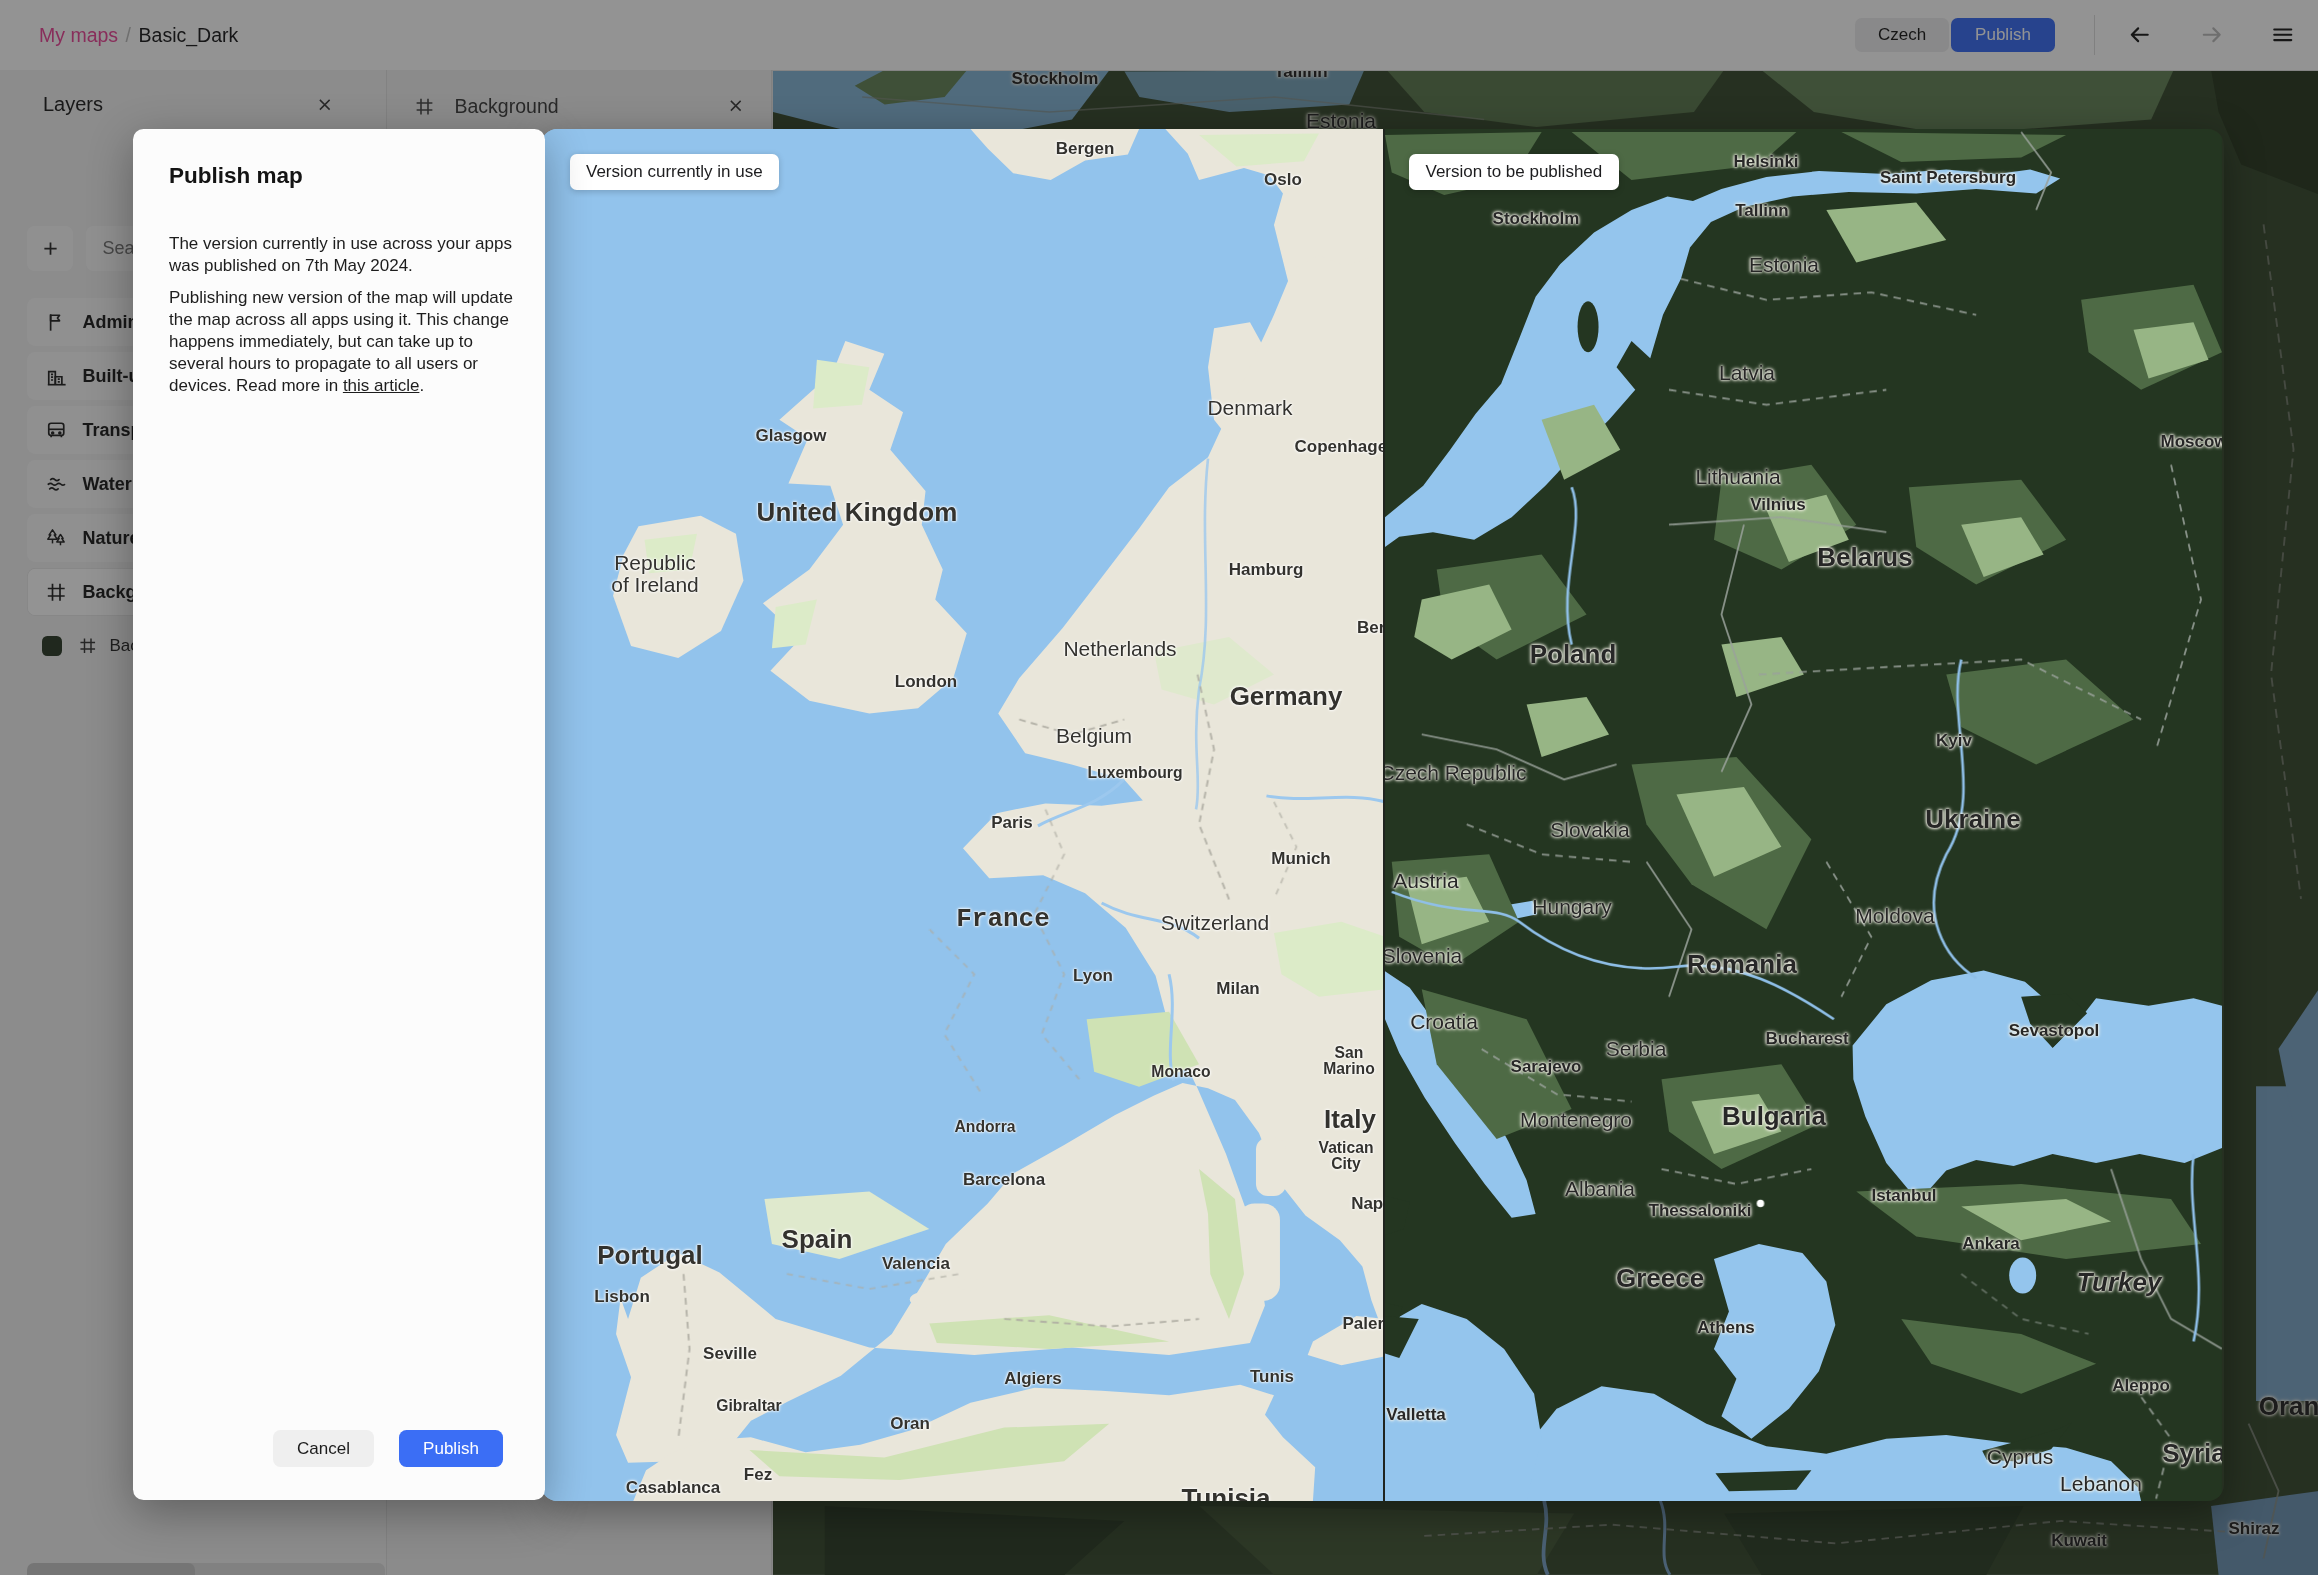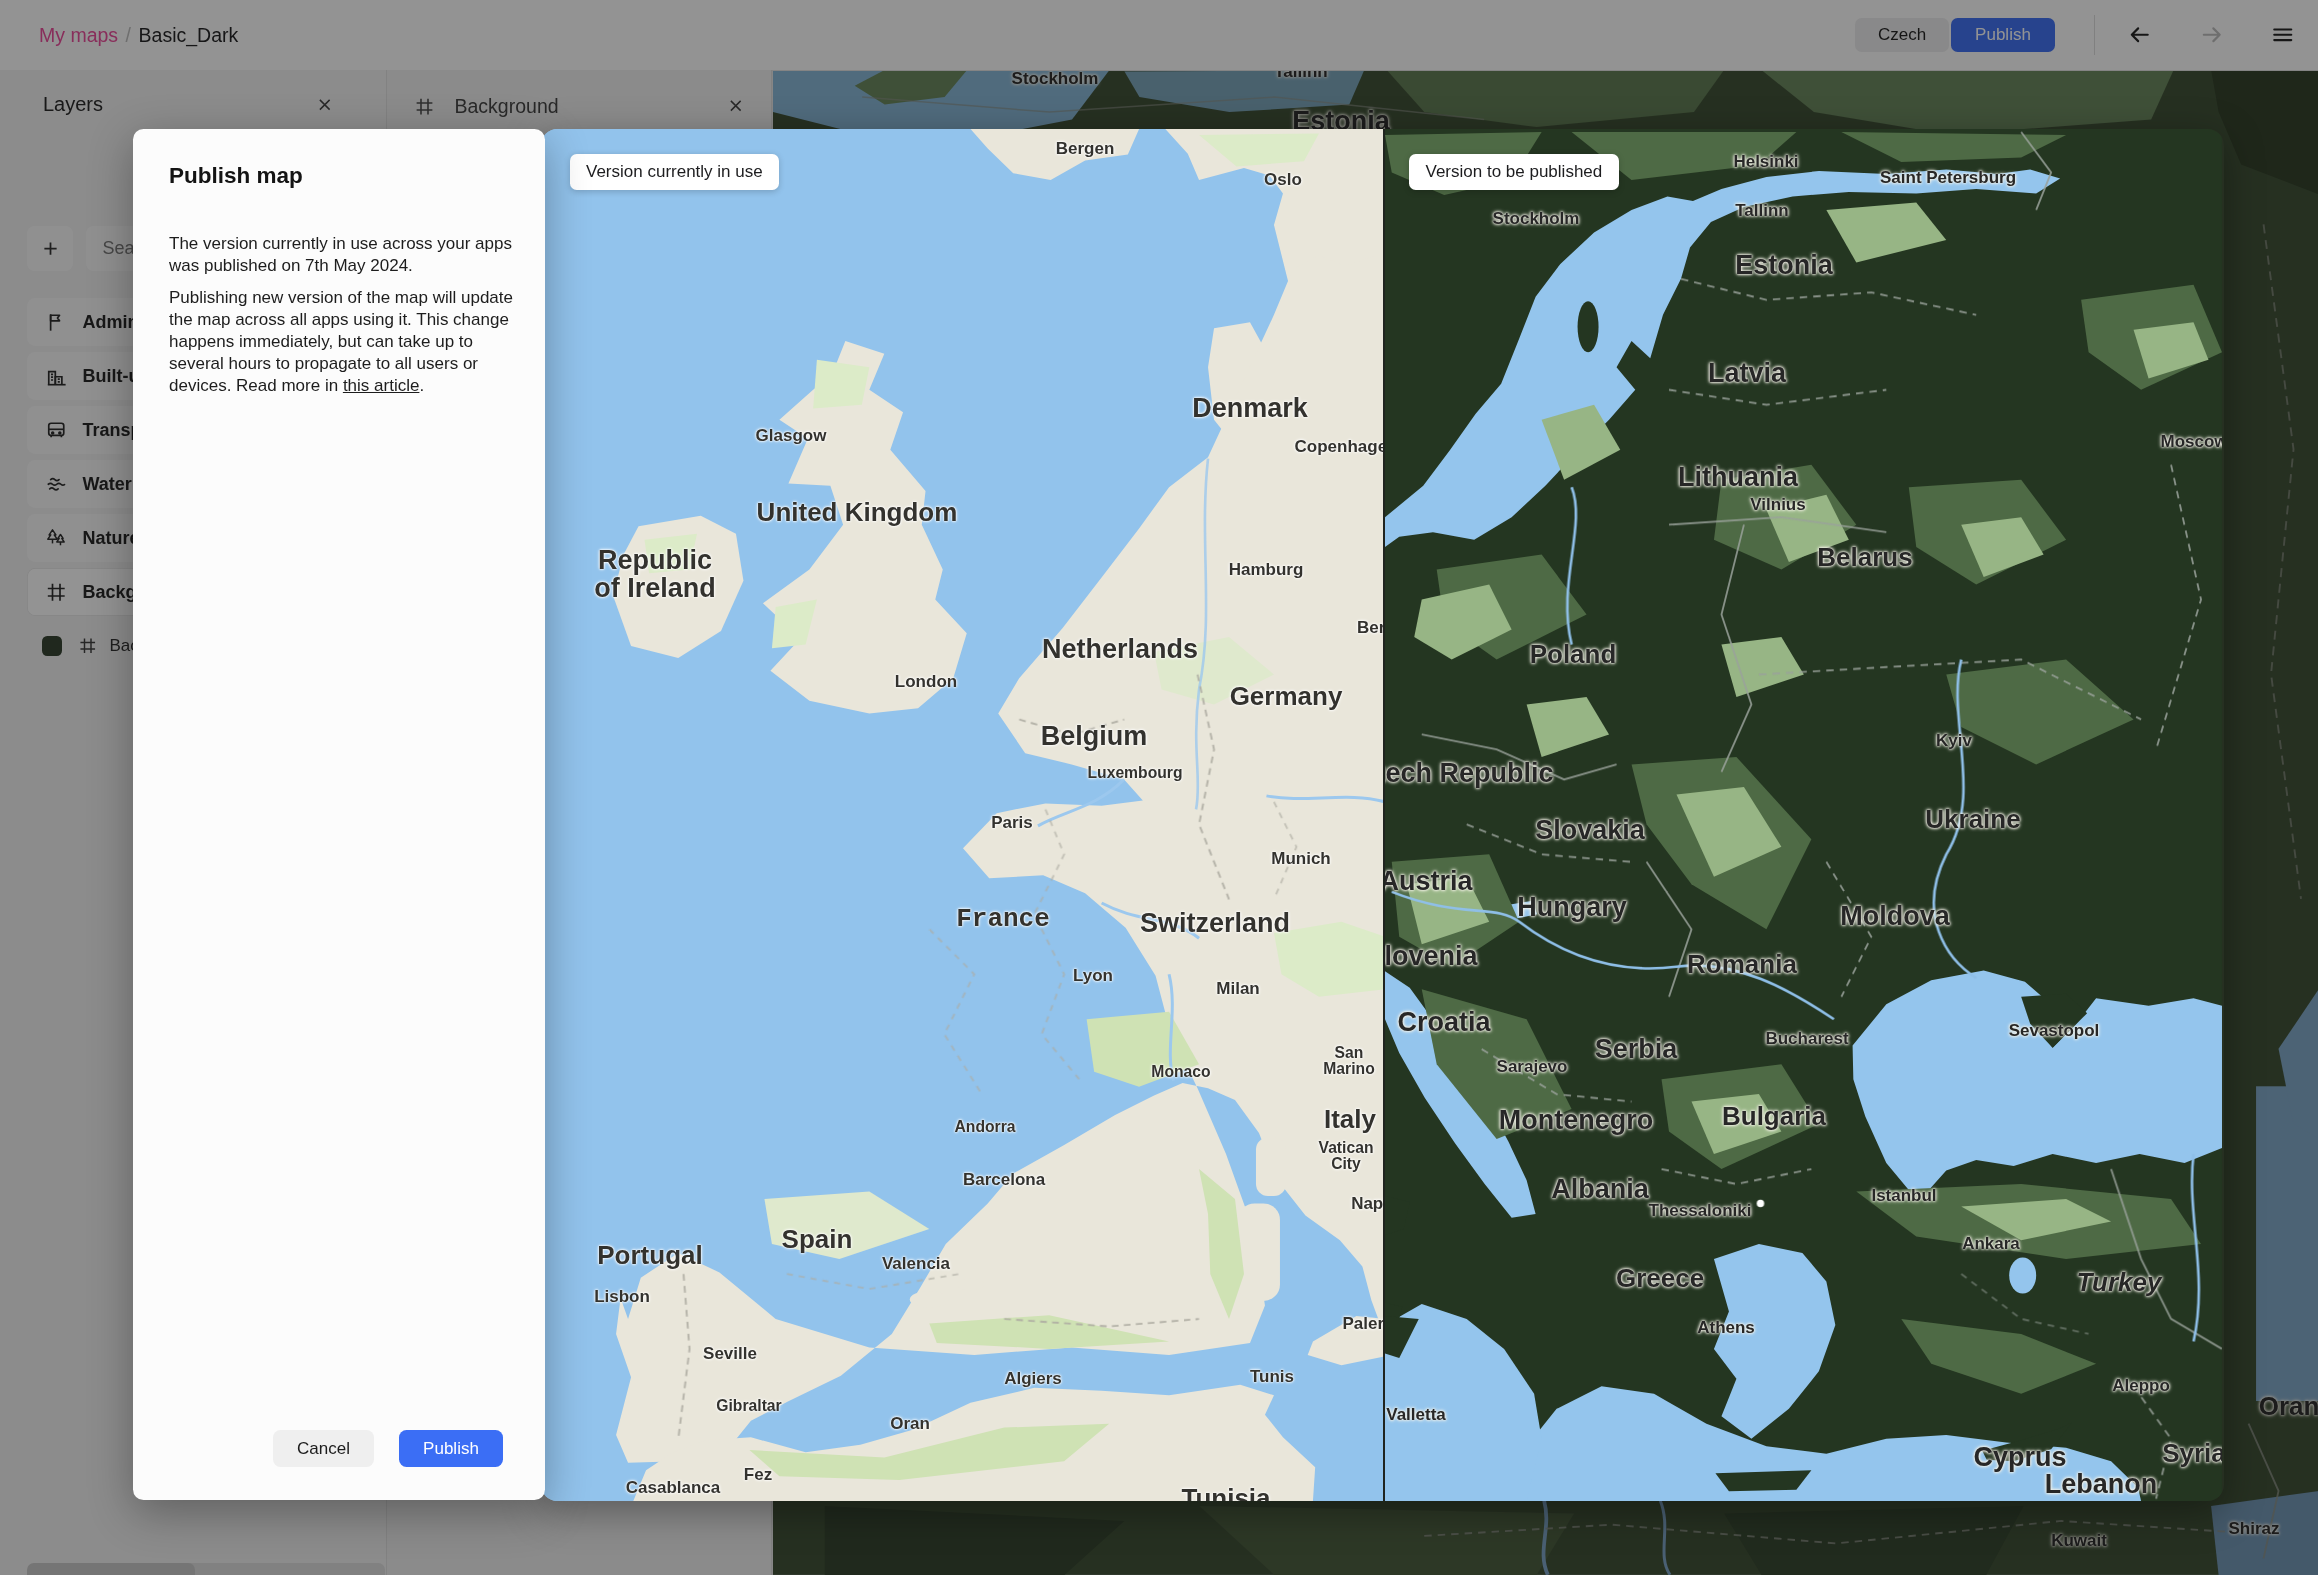--- a/index.html
+++ b/index.html
@@ -75,21 +75,21 @@
     padding:0 16.5px;font-size:17px;color:#1d1d1f;box-shadow:0 1.5px 6px rgba(0,0,0,0.18);white-space:nowrap;}
   #badge-left{left:28.5px;}
   #badge-right{left:24px;}
   .map-svg{position:absolute;left:0;top:0;}
 
   
   .mlabel{position:absolute;transform:translate(-50%,-50%);white-space:pre-line;text-align:center;pointer-events:none;line-height:1.05;}
   .light .mlabel{color:#33322e;text-shadow:0 0 3.7px #fff,0 0 2.2px #fff,0 0 1.5px #fff;}
   .dark  .mlabel{color:#272727;text-shadow:0 0 4.5px #f4f2e8,0 0 3px #f4f2e8,0 0 2.2px #f4f2e8;}
   .mlabel.c{font-size:17px;font-weight:700;text-align:center;}
-  .mlabel.k{font-size:27px;font-weight:700;}
+  .mlabel.k{font-size:21px;font-weight:400;}
   .mlabel.K{font-size:26px;font-weight:700;}
   .mlabel.s{font-size:15.7px;font-weight:700;}
 
   
   #modal{left:133px;top:129px;width:412px;height:1371px;background:#fcfcfc;border-radius:10.5px;z-index:4;
     box-shadow:0 12px 45px rgba(0,0,0,0.32);box-sizing:border-box;}
   #modal-title{left:36px;top:34px;font-size:22.5px;font-weight:600;color:#141414;}
   .modal-p{position:absolute;left:36px;width:345px;font-size:17px;line-height:22px;color:#1d1d1d;}
   #modal-p1{top:87px;}
   #modal-p2{top:141px;}
@@ -461,21 +461,21 @@
         <span class="mlabel k" style="left: 205px; top: 701px;">Slovakia</span>
         <span class="mlabel k" style="left: 41px; top: 752px;">Austria</span>
         <span class="mlabel k" style="left: 187px; top: 778px;">Hungary</span>
         <span class="mlabel k" style="left: 510px; top: 787px;">Moldova</span>
         <span class="mlabel k" style="left: 37px; top: 827px;">Slovenia</span>
         <span class="mlabel K" style="left: 357px; top: 836px;">Romania</span>
         <span class="mlabel k" style="left: 59px; top: 893px;">Croatia</span>
         <span class="mlabel c" style="left: 669px; top: 902px;">Sevastopol</span>
         <span class="mlabel k" style="left: 251px; top: 920px;">Serbia</span>
         <span class="mlabel c" style="left: 422px; top: 910px;">Bucharest</span>
-        <span class="mlabel c" style="left: 147px; top: 938px;">Sarajevo</span>
+        <span class="mlabel c" style="left: 161px; top: 938px;">Sarajevo</span>
         <span class="mlabel k" style="left: 191px; top: 991px;">Montenegro</span>
         <span class="mlabel K" style="left: 389px; top: 988px;">Bulgaria</span>
         <span class="mlabel c" style="left: 519px; top: 1067px;">Istanbul</span>
         <span class="mlabel k" style="left: 215px; top: 1060px;">Albania</span>
         <span class="mlabel c" style="left: 315px; top: 1082px;">Thessaloniki</span>
         <span class="mlabel c" style="left: 31px; top: 1286px;">Valletta</span>
         <span class="mlabel c" style="left: 606px; top: 1115px;">Ankara</span>
         <span class="mlabel K" style="left: 734px; top: 1154px; font-style: italic;">Turkey</span>
         <span class="mlabel K" style="left: 275px; top: 1150px;">Greece</span>
         <span class="mlabel c" style="left: 341px; top: 1199px;">Athens</span>

